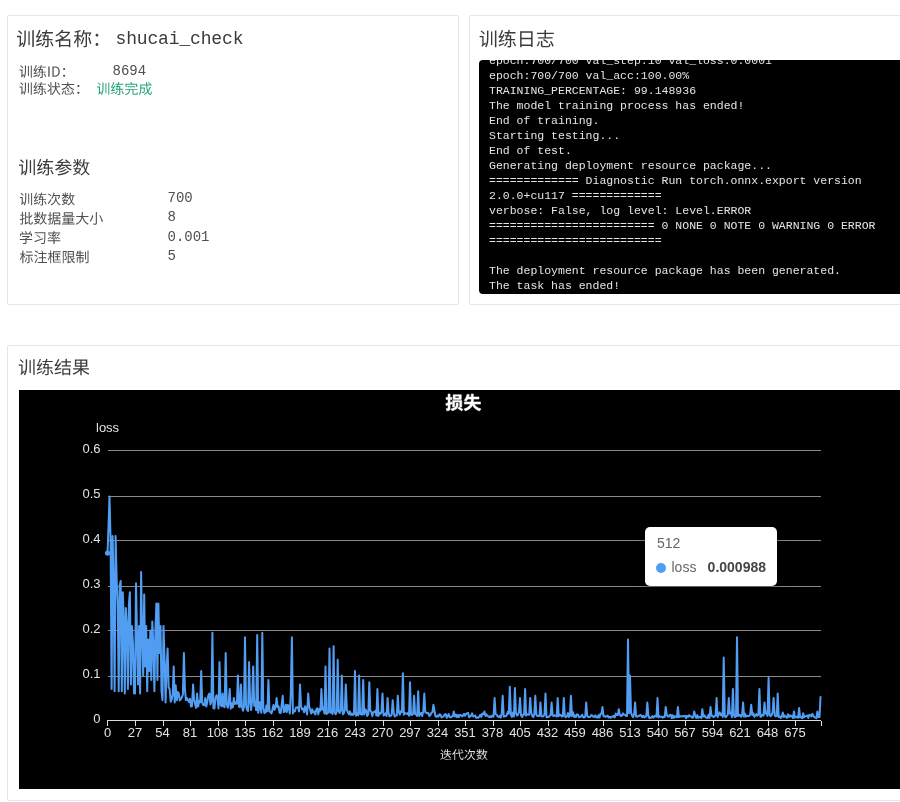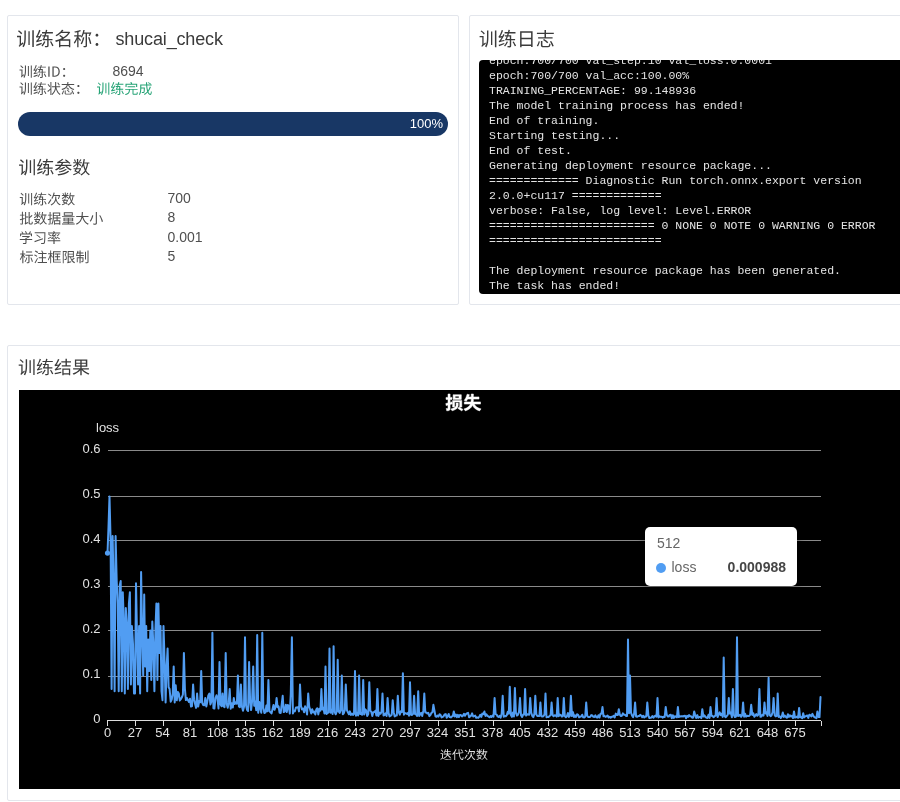--- a/index.html
+++ b/index.html
@@ -11,38 +11,37 @@
   #card3{left:7px;top:345px;width:913px;height:456px;}
   #pbar{position:absolute;left:18px;top:112px;width:430px;height:24px;border-radius:12px;
         background:#183765;color:#fff;font-size:13px;line-height:24px;text-align:right;
         padding-right:5px;box-sizing:border-box;}
   #term{position:absolute;left:479px;top:60px;width:441px;height:234px;background:#000;
         border-radius:4px;overflow:hidden;}
   #term pre{margin:0;padding:0 0 0 10px;transform:translateY(-7px);
         font-family:"Liberation Mono",monospace;font-size:11.5px;line-height:15px;color:#e4e4e4;}
   #chart{position:absolute;left:19px;top:390px;width:881px;height:399px;background:#000;overflow:hidden;}
   #overlay{position:absolute;left:0;top:0;pointer-events:none;}
-  #tooltip{position:absolute;left:645px;top:527px;width:152px;height:59px;background:#fff;
+  #tooltip{position:absolute;left:645px;top:527px;width:132px;height:59px;background:#fff;
         border-radius:5px;box-shadow:0 3px 10px rgba(0,0,0,0.45);}
   #tooltip .tt1{position:absolute;left:12px;top:8px;font-size:14px;color:#666;}
   #tooltip .dot{position:absolute;left:10.5px;top:36px;width:10px;height:10px;border-radius:50%;background:#519df2;}
   #tooltip .tt2{position:absolute;left:26.5px;top:32px;font-size:14px;color:#666;}
   #tooltip .tt3{position:absolute;right:11px;top:32px;font-size:14px;font-weight:bold;color:#464646;}
-  .v{position:absolute;font-size:14px;color:#4f4f4f;white-space:nowrap;}
+  .v{position:absolute;font-size:14px;color:#4f4f4f;white-space:nowrap;font-family:Liberation Mono, monospace;}
 </style>
 </head>
 <body>
 <div id="page">
   <div id="card1" class="card"></div>
   <div id="card2" class="card"></div>
   <div id="card3" class="card"></div>
 
   <div class="v" style="left:115.5px;top:29px;font-size:18px;letter-spacing:-0.15px;color:#3b3b3b;">shucai_check</div>
   <div class="v" style="left:86.5px;top:62.5px;margin-left:26px;">8694</div>
-  <div id="pbar">100%</div>
   <div class="v" style="left:167.5px;top:190px;">700</div>
   <div class="v" style="left:167.5px;top:209.3px;">8</div>
   <div class="v" style="left:167.5px;top:228.6px;text-align:center;">0.001</div>
   <div class="v" style="left:167.5px;top:247.9px;">5</div>
 
   <div id="term">
       <pre>epoch:700/700 val_step:10 val_loss:0.0001
 epoch:700/700 val_acc:100.00%
 TRAINING_PERCENTAGE: 99.148936
 The model training process has ended!

